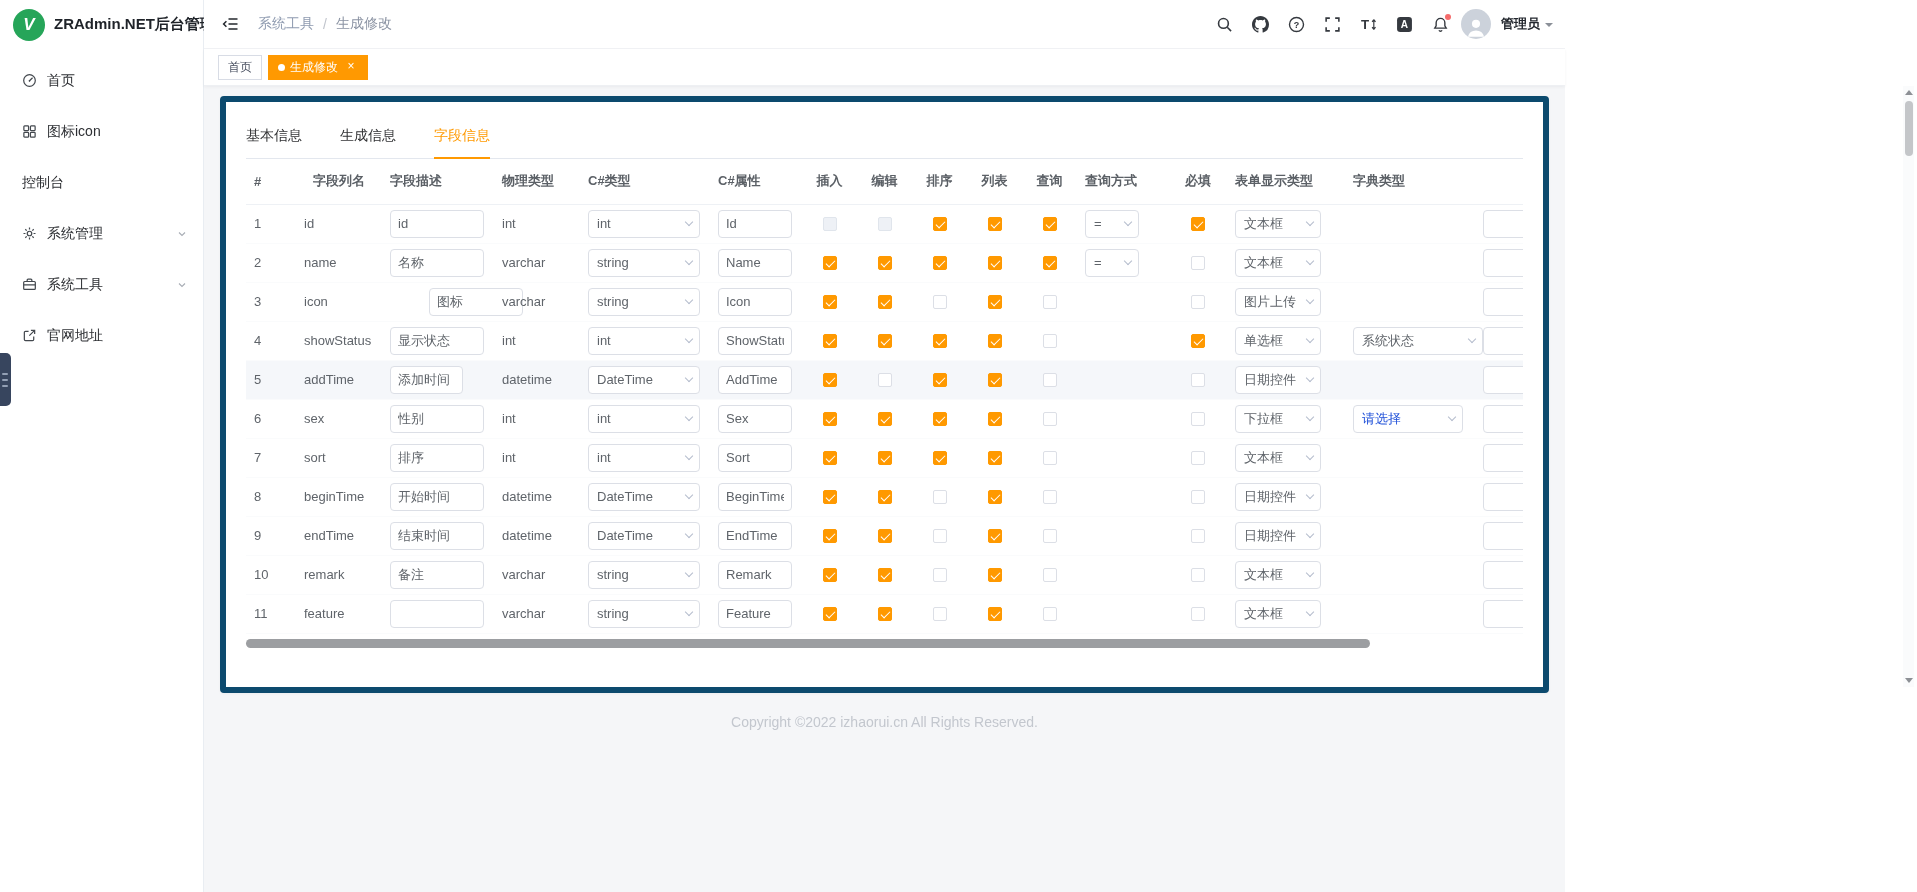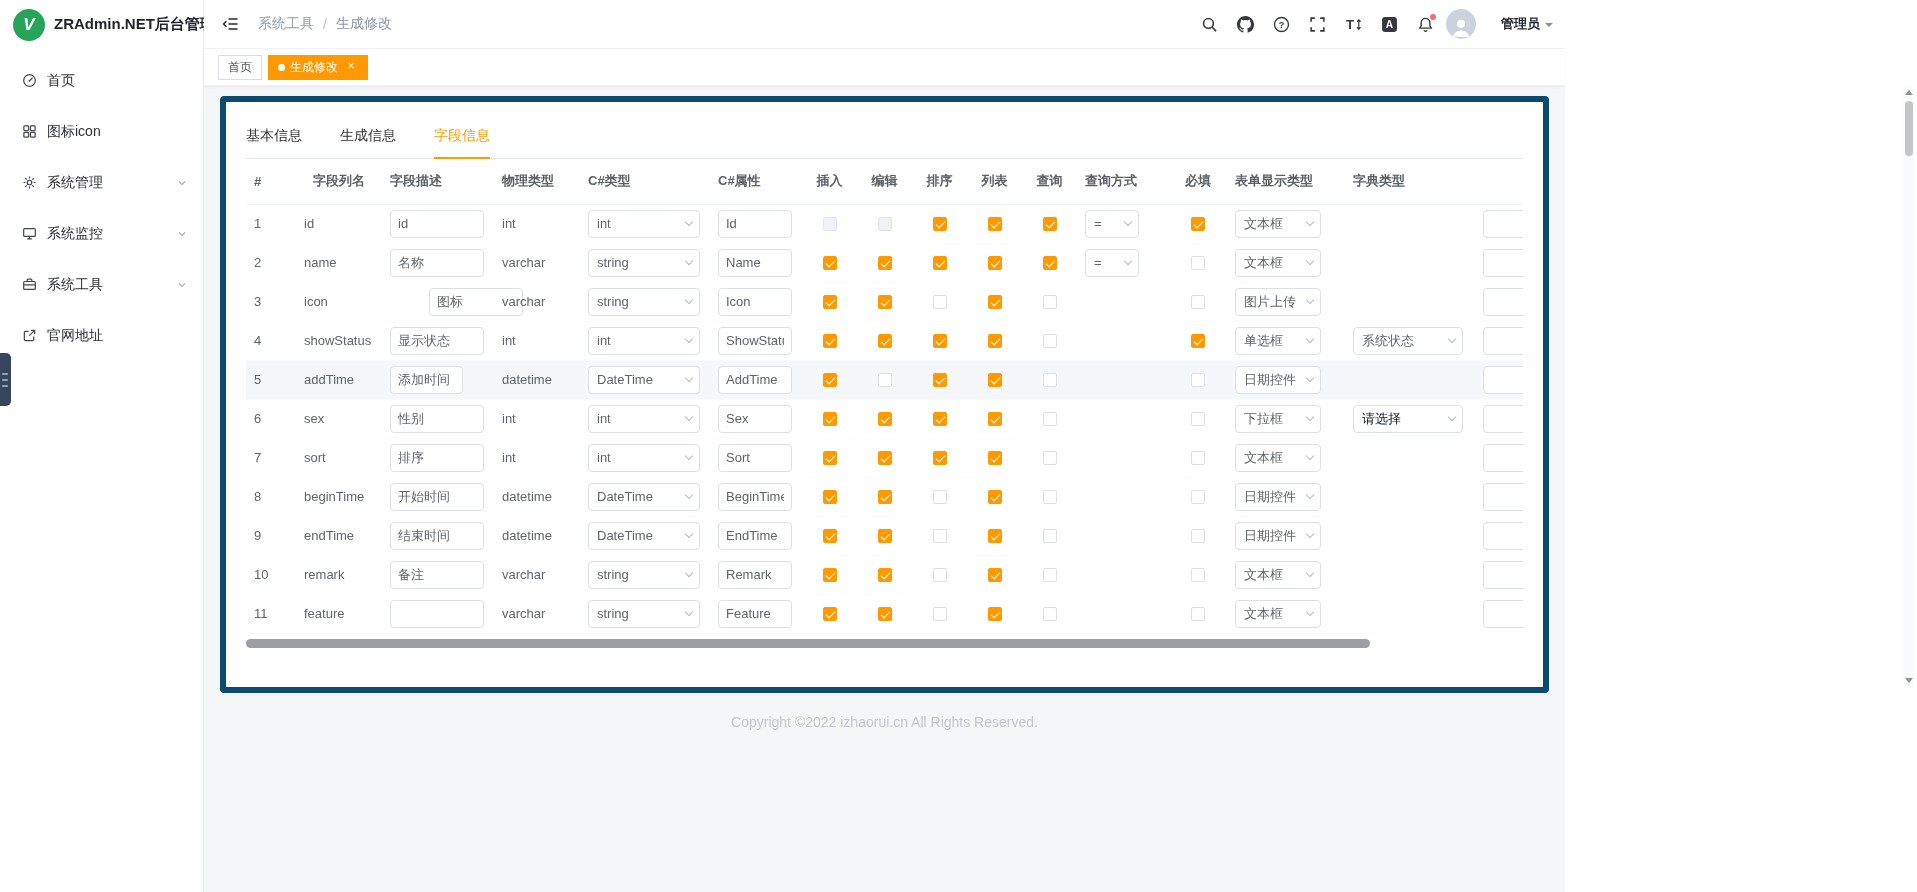--- a/index.html
+++ b/index.html
@@ -34,21 +34,21 @@
   .breadcrumb { margin-left:12px; display:flex; align-items:center; gap:9px; font-size:14px; }
   .crumb { color:#8f9bb0; cursor:pointer; }
   .crumb-sep { color:#c0c4cc; }
   .crumb.current { color:#8b93a3; cursor:default; }
   .topbar-right { margin-left:auto; display:flex; align-items:center; gap:7px; }
   .tool-btn { width:29px; height:30px; display:flex; align-items:center; justify-content:center; color:#35393f; cursor:pointer; position:relative; }
   .tool-btn svg { width:17px; height:17px; }
   .badge-dot { position:absolute; top:5px; right:4px; width:6px; height:6px; border-radius:50%; background:var(--badge-red,#f56c6c); }
   .avatar { width:30px; height:30px; border-radius:50%; background:#ccd2db; display:flex; align-items:flex-end; justify-content:center; overflow:hidden; margin-left:6px; cursor:pointer; }
   .avatar svg { width:24px; height:24px; }
-  .username { font-size:13px; color:#23272e; margin-left:25px; font-weight:700; cursor:pointer; }
+  .username { font-size:13px; color:#23272e; margin-left:10px; font-weight:700; cursor:pointer; }
   .user-caret { width:0; height:0; border:4px solid transparent; border-top-color:#8b9098; margin:5px 0 0 5px; cursor:pointer; }
 
   .tagbar { height:37px; background:#fff; display:flex; align-items:center; gap:6px; padding:0 14px;
     border-bottom:1px solid #eef0f3; box-shadow:0 1px 3px rgba(0,21,41,.05); position:relative; z-index:1; }
   .tag { height:25px; display:inline-flex; align-items:center; padding:0 9px; background:#fff; border:1px solid #d8dce5;
     color:#495060; font-size:12px; cursor:pointer; }
   .tag.active { background:var(--accent,#ff9901); border-color:var(--accent,#ff9901); color:#fff; }
   .tag .dot { width:7px; height:7px; border-radius:50%; background:#fff; margin-right:5px; }
   .tag-close { margin-left:6px; width:14px; height:14px; line-height:12px; text-align:center; border-radius:50%; font-size:12px; }
   .tag-close::before { content:"×"; }
@@ -72,21 +72,21 @@
   .ftable th.center, .ftable td.center { text-align:center; padding:0; }
   tr.highlight td { background:#f5f7fa; }
 
   .inp { height:28px; border:1px solid #dcdfe6; border-radius:4px; padding:0 7px; font-size:13px; color:#5f646a;
     background:#fff; outline:none; font-family:inherit; }
   .sel { height:28px; border:1px solid #dcdfe6; border-radius:4px; display:inline-flex; align-items:center;
     padding:0 18px 0 8px; position:relative; background:#fff; cursor:pointer; font-size:13px; color:#5f646a; vertical-align:middle; }
   .sel-text { overflow:hidden; text-overflow:ellipsis; white-space:nowrap; }
   .sel .arrow { position:absolute; right:7px; top:50%; width:6px; height:6px; margin-top:-5px;
     border-right:1.4px solid #b4bccc; border-bottom:1.4px solid #b4bccc; transform:rotate(45deg); }
-  .sel.placeholder { color:#0f172a;padding-left:8px; }
+  .sel.placeholder { color:#1d4ed8;padding-left:8px; }
 
   .cb { display:inline-block; width:14px; height:14px; border:1px solid #dcdfe6; border-radius:2px; background:#fff;
     position:relative; vertical-align:middle; cursor:pointer; }
   .cb.checked { background:var(--checkbox-orange,#ff9900); border-color:var(--checkbox-orange,#ff9900); }
   .cb.checked::after { content:""; position:absolute; left:4px; top:1px; width:4px; height:8px;
     border-right:1.6px solid #fff; border-bottom:1.6px solid #fff; transform:rotate(45deg); }
   .cb.disabled { background:#eef1f6; border-color:#e0e5ec; cursor:not-allowed; }
 
   .h-scroll { margin-top:5px; height:9px; position:relative; width:100%; background:transparent; }
   .h-thumb { position:absolute; left:0; top:0; height:9px; width:88%; background:#9c9ea1; border-radius:5px; cursor:pointer; }
@@ -142,41 +142,30 @@
             <svg viewBox="0 0 16 16" fill="none" stroke="currentColor" stroke-width="1.3">
               <rect x="2" y="2" width="5" height="5" rx="0.8"></rect>
               <rect x="9" y="2" width="5" height="5" rx="0.8"></rect>
               <rect x="2" y="9" width="5" height="5" rx="0.8"></rect>
               <rect x="9" y="9" width="5" height="5" rx="0.8"></rect>
             </svg>
           </span>
           <span class="menu-label">图标icon</span>
         </div>
         <div class="menu-item">
+          <span class="menu-label">控制台</span>
+        </div>
+        <div class="menu-item">
           <span class="ic">
             <svg viewBox="0 0 16 16" fill="none" stroke="currentColor" stroke-width="1.3">
               <circle cx="8" cy="8" r="2.4"></circle>
               <path d="M8 1.6v2.1M8 12.3v2.1M1.6 8h2.1M12.3 8h2.1M3.5 3.5L5 5M11 11l1.5 1.5M12.5 3.5L11 5M5 11l-1.5 1.5"></path>
             </svg>
           </span>
           <span class="menu-label">系统管理</span>
-          <span class="menu-arrow">
-            <svg viewBox="0 0 16 16" fill="none" stroke="currentColor" stroke-width="1.5">
-              <path d="M4 6l4 4 4-4"></path>
-            </svg>
-          </span>
-        </div>
-        <div class="menu-item">
-          <span class="ic">
-            <svg viewBox="0 0 16 16" fill="none" stroke="currentColor" stroke-width="1.3">
-              <rect x="1.8" y="2.8" width="12.4" height="8.2" rx="1"></rect>
-              <path d="M5.5 13.8h5M8 11v2.8"></path>
-            </svg>
-          </span>
-          <span class="menu-label">系统监控</span>
           <span class="menu-arrow">
             <svg viewBox="0 0 16 16" fill="none" stroke="currentColor" stroke-width="1.5">
               <path d="M4 6l4 4 4-4"></path>
             </svg>
           </span>
         </div>
         <div class="menu-item">
           <span class="ic">
             <svg viewBox="0 0 16 16" fill="none" stroke="currentColor" stroke-width="1.3">
               <rect x="1.8" y="4.8" width="12.4" height="8.4" rx="1"></rect>
@@ -402,21 +391,21 @@
                   <td class="center"><span class="cb checked"></span></td>
                   <td class="center"><span class="cb checked"></span></td>
                   <td class="center"><span class="cb checked"></span></td>
                   <td class="center"><span class="cb"></span></td>
                   <td></td>
                   <td class="center"><span class="cb checked"></span></td>
                   <td><div class="sel" style="width: 86px;">
                       <span class="sel-text">单选框</span>
                       <span class="arrow"></span>
                     </div></td>
-                  <td><div class="sel" style="width: 110px;">
+                  <td><div class="sel" style="width: 130px;">
                       <span class="sel-text">系统状态</span>
                       <span class="arrow"></span>
                     </div></td>
                   <td><input class="inp" style="width: 70px;"></td>
                 </tr>
                 <tr class="highlight">
                   <td>5</td>
                   <td>addTime</td>
                   <td><input class="inp" value="添加时间" style="width: 73px;"></td>
                   <td>datetime</td>

